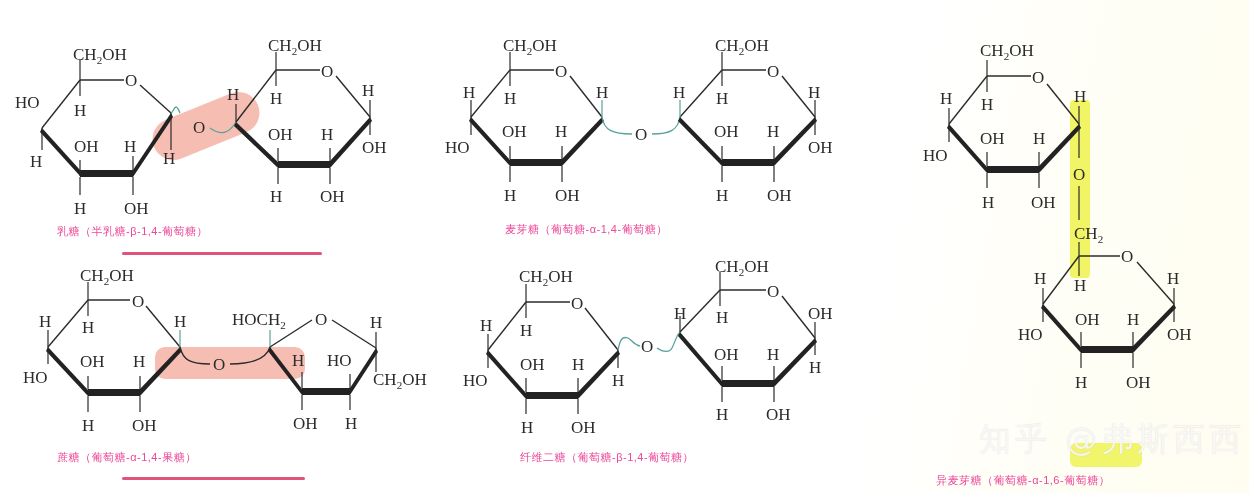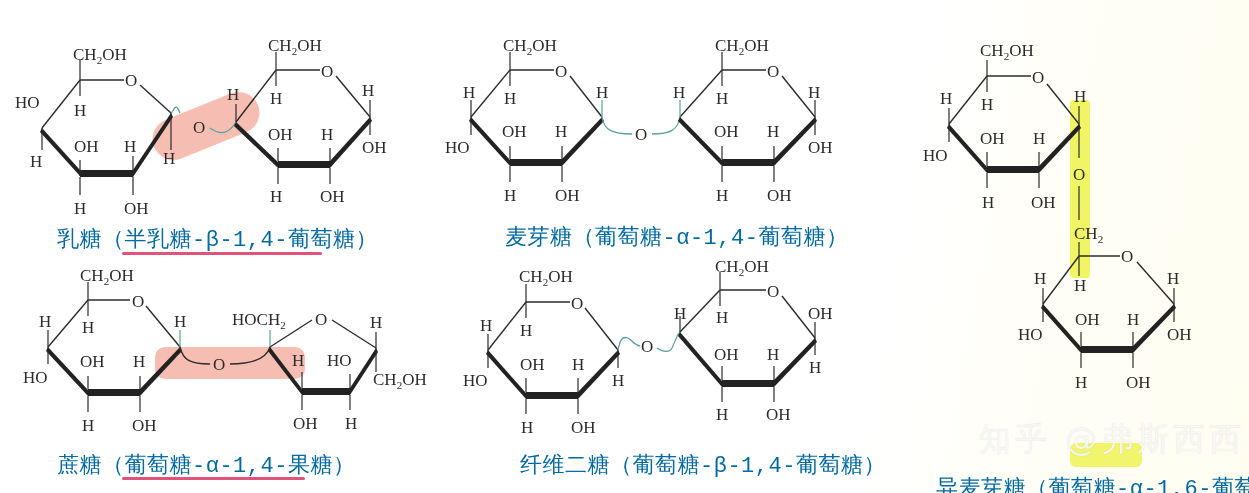--- a/index.html
+++ b/index.html
@@ -8,22 +8,22 @@
       background: linear-gradient(100deg, #ffffff 0%, #ffffff 70%, #fffef5 85%, #fffdf0 100%);
       font-family: "Liberation Serif", "DejaVu Serif", serif;
       color: #2a2a2a;
       position: relative;
     }
     #canvas { position: absolute; left: 0; top: 0; width: 1249px; height: 493px; }
     svg text { font-family: "Liberation Serif", "DejaVu Serif", serif; fill: #2b2b2b; }
     .lbl { font-size: 17px; }
     .sub { font-size: 11px; }
     .caption {
-      position: absolute; font-family: Liberation Mono, monospace;
-      font-size: 22px; color: #0369a1; white-space: nowrap; letter-spacing: 0.5px;
+      position: absolute; font-family: Liberation Sans, sans-serif;
+      font-size: 11px; color: #ec4899; white-space: nowrap; letter-spacing: 0.5px;
     }
     .underline { position: absolute; height: 3px; border-radius: 2px; }
     .watermark {
       position: absolute; font-family: "DejaVu Sans", "Liberation Sans", sans-serif;
       font-size: 32px; color: rgba(255,255,255,0.82); white-space: nowrap;
       text-shadow: 0 0 1px rgba(170,170,170,0.55);
       letter-spacing: 4px;
       margin-left: 24px;
     }
   </style>

